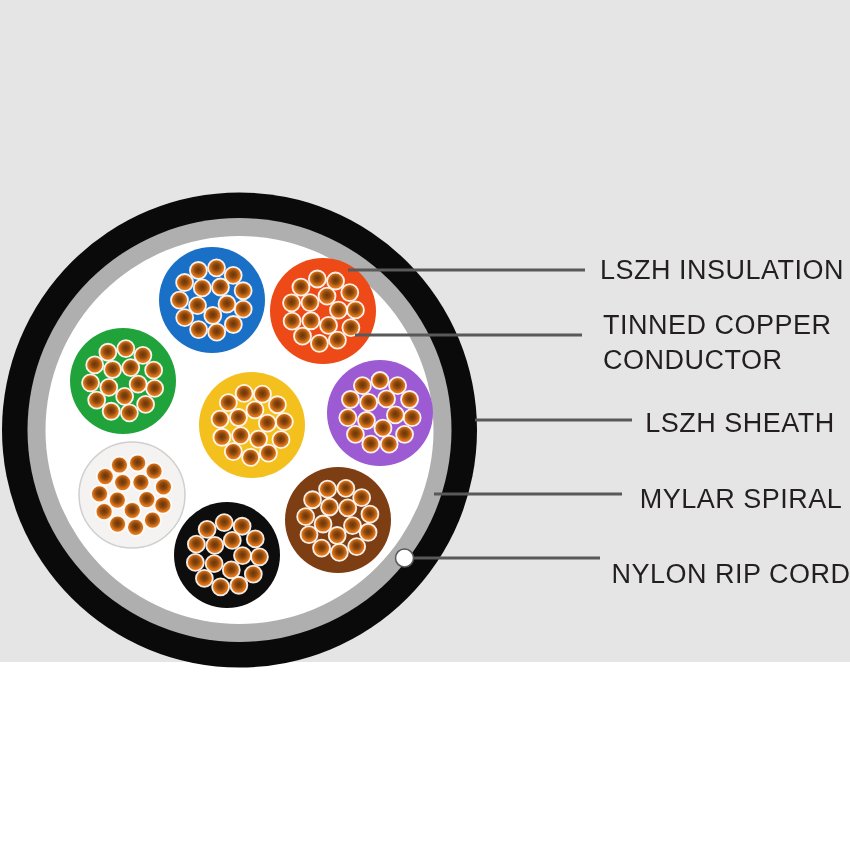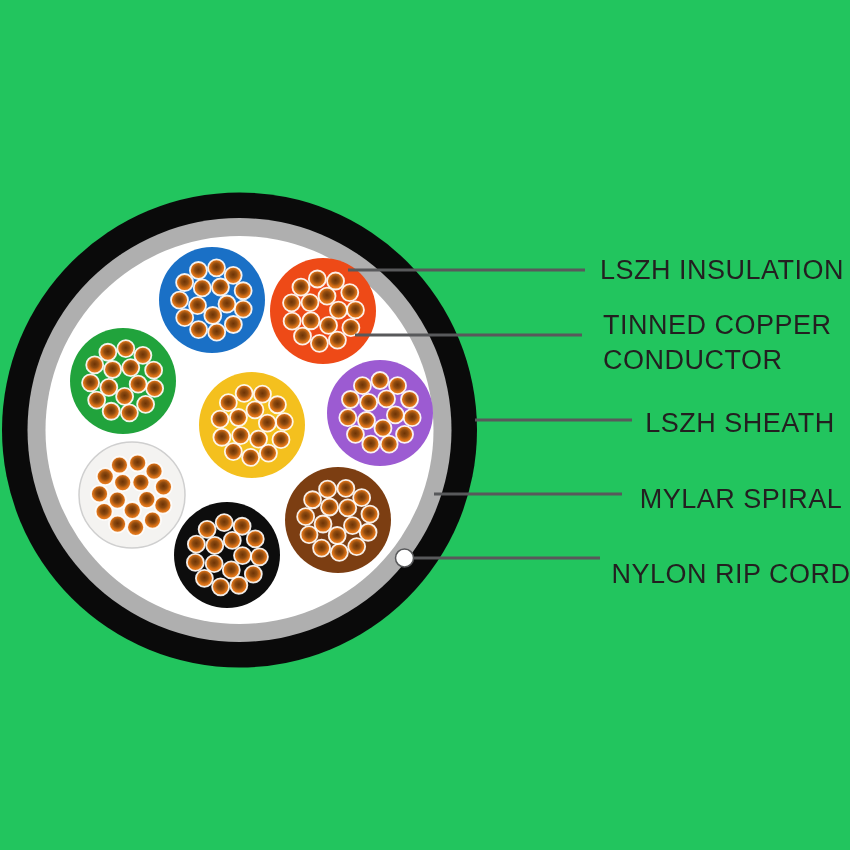--- a/index.html
+++ b/index.html
@@ -7,22 +7,22 @@
     padding: 0;
     background: #ffffff;
     width: 850px;
     height: 850px;
     overflow: hidden;
     font-family: "Liberation Sans", sans-serif;
   }
   .stage {
     position: relative;
     width: 850px;
-    height: 850px;
-    background: #22c55e;
+    height: 662px;
+    background: #e5e5e5;
   }
   #cable-svg {
     position: absolute;
     left: 0;
     top: 0;
   }
   .diagram-label {
     position: absolute;
     color: #231f20;
     font-size: 27px;

